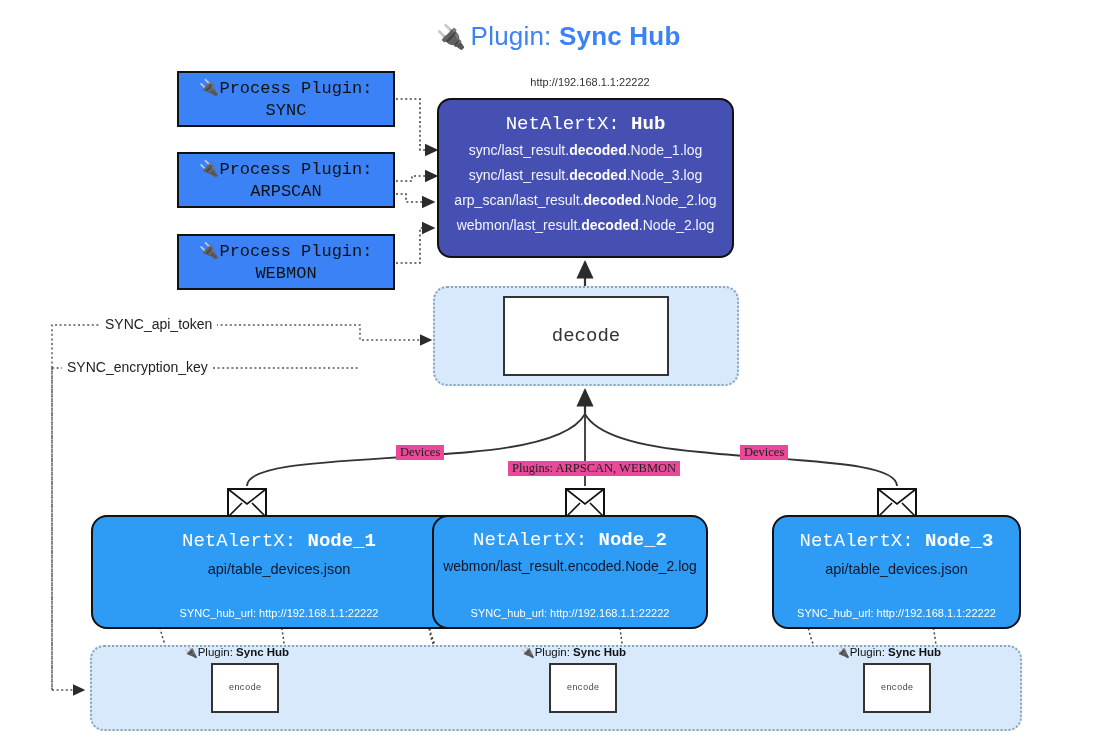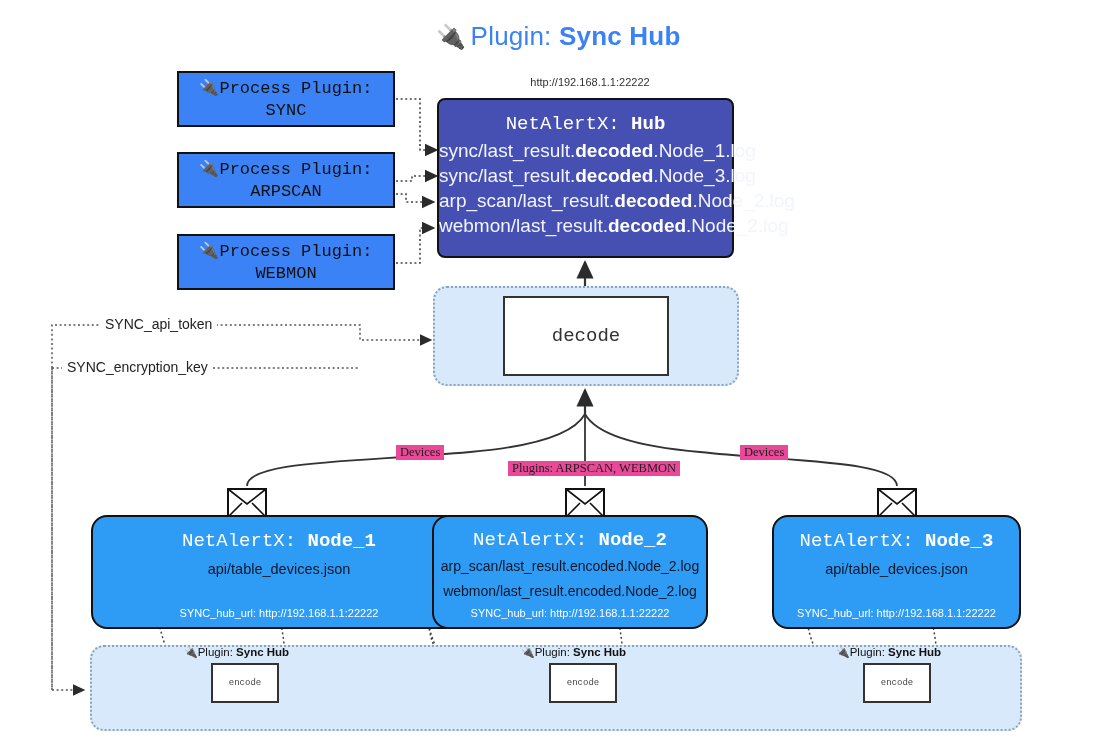--- a/index.html
+++ b/index.html
@@ -20,25 +20,25 @@
   
   .proc-box{width:218px;height:56px;border:2.5px solid #111;background:#3b82f6;box-sizing:border-box;
             display:flex;flex-direction:column;align-items:center;justify-content:center;
             font-family:"Liberation Mono", monospace;font-size:17px;line-height:22px;color:#111;}
   .proc-l1{white-space:nowrap;}
   .proc-l2{white-space:nowrap;}
   .proc-l1 .plug{font-family:"DejaVu Sans",sans-serif;font-size:16px;}
 
   
   #hub{left:437px;top:98px;width:297px;height:160px;background:#4550b2;border:2.5px solid #111;
-       border-radius:8px;box-sizing:border-box;padding-top:10px;}
+       border-radius:14px;box-sizing:border-box;padding-top:10px;}
   #hub .hub-title{font-family:"Liberation Mono", monospace;font-size:19px;color:#fff;
        text-align:center;line-height:28px;}
   #hub .hub-title b{font-weight:bold;}
-  .hub-line{color:#f2f4ff;font-size:19px;line-height:25px;white-space:nowrap;text-align:left;}
+  .hub-line{color:#f2f4ff;font-size:14px;line-height:25px;white-space:nowrap;text-align:center;}
   .hub-line b{font-weight:bold;color:#fff;}
 
   
   #decode-wrap{left:433px;top:286px;width:306px;height:100px;background:#d7e9fa;
        border:2px dotted #8aa4bb;border-radius:14px;box-sizing:border-box;}
   #decode-box{left:503px;top:296px;width:166px;height:80px;background:#fff;border:2.5px solid #333;
        box-sizing:border-box;display:flex;align-items:center;justify-content:center;
        font-family:"Liberation Mono", monospace;font-size:19px;color:#333;}
 
   
@@ -52,21 +52,21 @@
         bottom:8px;white-space:nowrap;}
   #node1{left:91px;top:515px;width:376px;}
   #node2{left:432px;top:515px;width:276px;}
   #node3{left:772px;top:515px;width:249px;}
   #node2 .n-line{font-size:14px;line-height:25px;}
   #node2 .n-title{line-height:28px;}
 
   
   #encode-wrap{left:90px;top:645px;width:932px;height:86px;background:#d7e9fa;
        border:2px dotted #8aa4bb;border-radius:14px;box-sizing:border-box;}
-  .enc-box{width:68px;height:40px;background:#fff;border:2px solid #333;box-sizing:border-box;
+  .enc-box{width:68px;height:50px;background:#fff;border:2px solid #333;box-sizing:border-box;
        display:flex;align-items:center;justify-content:center;
        font-family:"Liberation Mono", monospace;font-size:9px;color:#444;}
   .enc-cap{font-size:11.5px;color:#111;white-space:nowrap;}
   .enc-cap b{font-weight:bold;}
   .enc-cap .plug{font-family:"DejaVu Sans",sans-serif;font-size:11px;}
 
   
   .edge-lab{font-size:12.5px;color:#222;background:#ec4899;padding:0 4px;white-space:nowrap;font-family:Liberation Serif, serif;}
   .path-lab{font-size:14px;color:#222;background:#fff;padding:0 5px;white-space:nowrap;}
 </style>
@@ -186,21 +186,20 @@
 </div>
 
 <div class="abs node" id="node1">
   <div class="n-title"><span>NetAlertX:</span> <b>Node_1</b></div>
   <div class="n-line">api/table_devices.json</div>
   <div class="n-url"><span>SYNC_hub_url:</span> <span>http://192.168.1.1:22222</span></div>
 </div>
 
 <div class="abs node" id="node2">
   <div class="n-title"><span>NetAlertX:</span> <b>Node_2</b></div>
-  <div class="n-line">arp_scan/last_result.encoded.Node_2.log</div>
   <div class="n-line">webmon/last_result.encoded.Node_2.log</div>
   <div class="n-url"><span>SYNC_hub_url:</span> <span>http://192.168.1.1:22222</span></div>
 </div>
 
 <div class="abs node" id="node3">
   <div class="n-title"><span>NetAlertX:</span> <b>Node_3</b></div>
   <div class="n-line">api/table_devices.json</div>
   <div class="n-url"><span>SYNC_hub_url:</span> <span>http://192.168.1.1:22222</span></div>
 </div>
 

